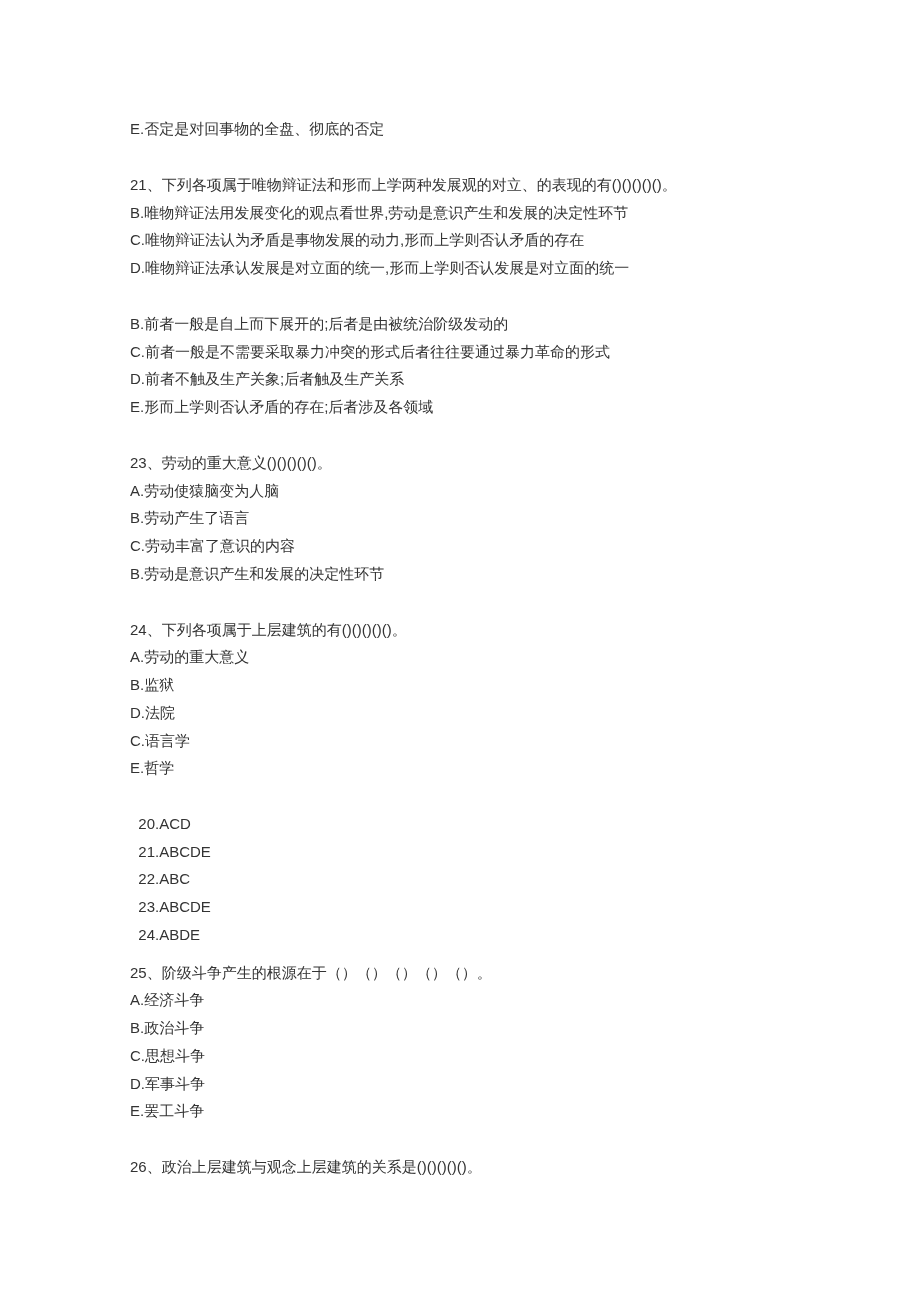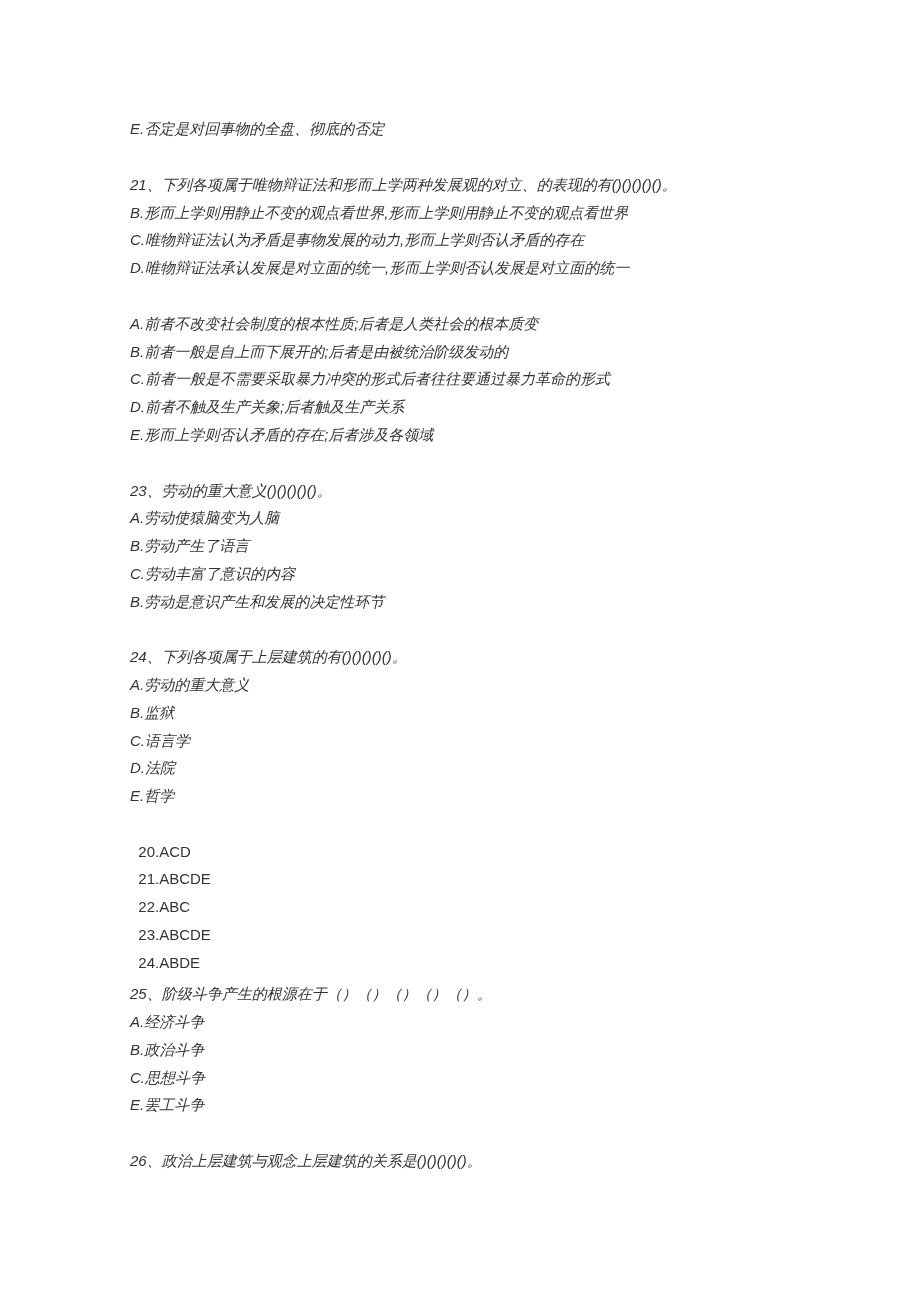--- a/index.html
+++ b/index.html
@@ -7,75 +7,75 @@
       font-size: 15px;
       line-height: 1.85;
       color: #333;
       background: #fff;
       margin: 0;
       padding: 115px 130px 80px 130px;
       width: 920px;
       box-sizing: border-box;
     }
     .line { white-space: pre-wrap; }
-    .block { margin-bottom: 28px; font-style: italic; }
-    .answers { margin-bottom: 4px; }
+    .block { margin-bottom: 28px; }
+    .answers { margin-bottom: 10px; }
     .answers span { display: inline-block; margin-right: 36px; }
   </style>
 </head>
 <body>
 
 <div class="block">
   <div class="line">E.否定是对回事物的全盘、彻底的否定</div>
 </div>
 
 <div class="block">
   <div class="line">21、下列各项属于唯物辩证法和形而上学两种发展观的对立、的表现的有()()()()()。</div>
-  <div class="line">B.形而上学则用静止不变的观点看世界,形而上学则用静止不变的观点看世界</div>
+  <div class="line">B.唯物辩证法用发展变化的观点看世界,劳动是意识产生和发展的决定性环节</div>
   <div class="line">C.唯物辩证法认为矛盾是事物发展的动力,形而上学则否认矛盾的存在</div>
   <div class="line">D.唯物辩证法承认发展是对立面的统一,形而上学则否认发展是对立面的统一</div>
 </div>
 
 <div class="block">
-  <div class="line">A.前者不改变社会制度的根本性质;后者是人类社会的根本质变</div>
   <div class="line">B.前者一般是自上而下展开的;后者是由被统治阶级发动的</div>
   <div class="line">C.前者一般是不需要采取暴力冲突的形式后者往往要通过暴力革命的形式</div>
   <div class="line">D.前者不触及生产关象;后者触及生产关系</div>
   <div class="line">E.形而上学则否认矛盾的存在;后者涉及各领域</div>
 </div>
 
 <div class="block">
   <div class="line">23、劳动的重大意义()()()()()。</div>
   <div class="line">A.劳动使猿脑变为人脑</div>
   <div class="line">B.劳动产生了语言</div>
   <div class="line">C.劳动丰富了意识的内容</div>
   <div class="line">B.劳动是意识产生和发展的决定性环节</div>
 </div>
 
 <div class="block" style="margin-bottom:0">
   <div class="line">24、下列各项属于上层建筑的有()()()()()。</div>
   <div class="line">A.劳动的重大意义</div>
   <div class="line">B.监狱</div>
+  <div class="line">D.法院</div>
   <div class="line">C.语言学</div>
-  <div class="line">D.法院</div>
   <div class="line">E.哲学</div>
 </div>
 
 <div class="line answers">
   <span>20.ACD</span>
   <span>21.ABCDE</span>
   <span>22.ABC</span>
   <span>23.ABCDE</span>
   <span>24.ABDE</span>
 </div>
 
 <div class="block">
   <div class="line">25、阶级斗争产生的根源在于（）（）（）（）（）。</div>
   <div class="line">A.经济斗争</div>
   <div class="line">B.政治斗争</div>
   <div class="line">C.思想斗争</div>
+  <div class="line">D.军事斗争</div>
   <div class="line">E.罢工斗争</div>
 </div>
 
 <div class="block">
   <div class="line">26、政治上层建筑与观念上层建筑的关系是()()()()()。</div>
 
 </div>
 
 </body></html>

